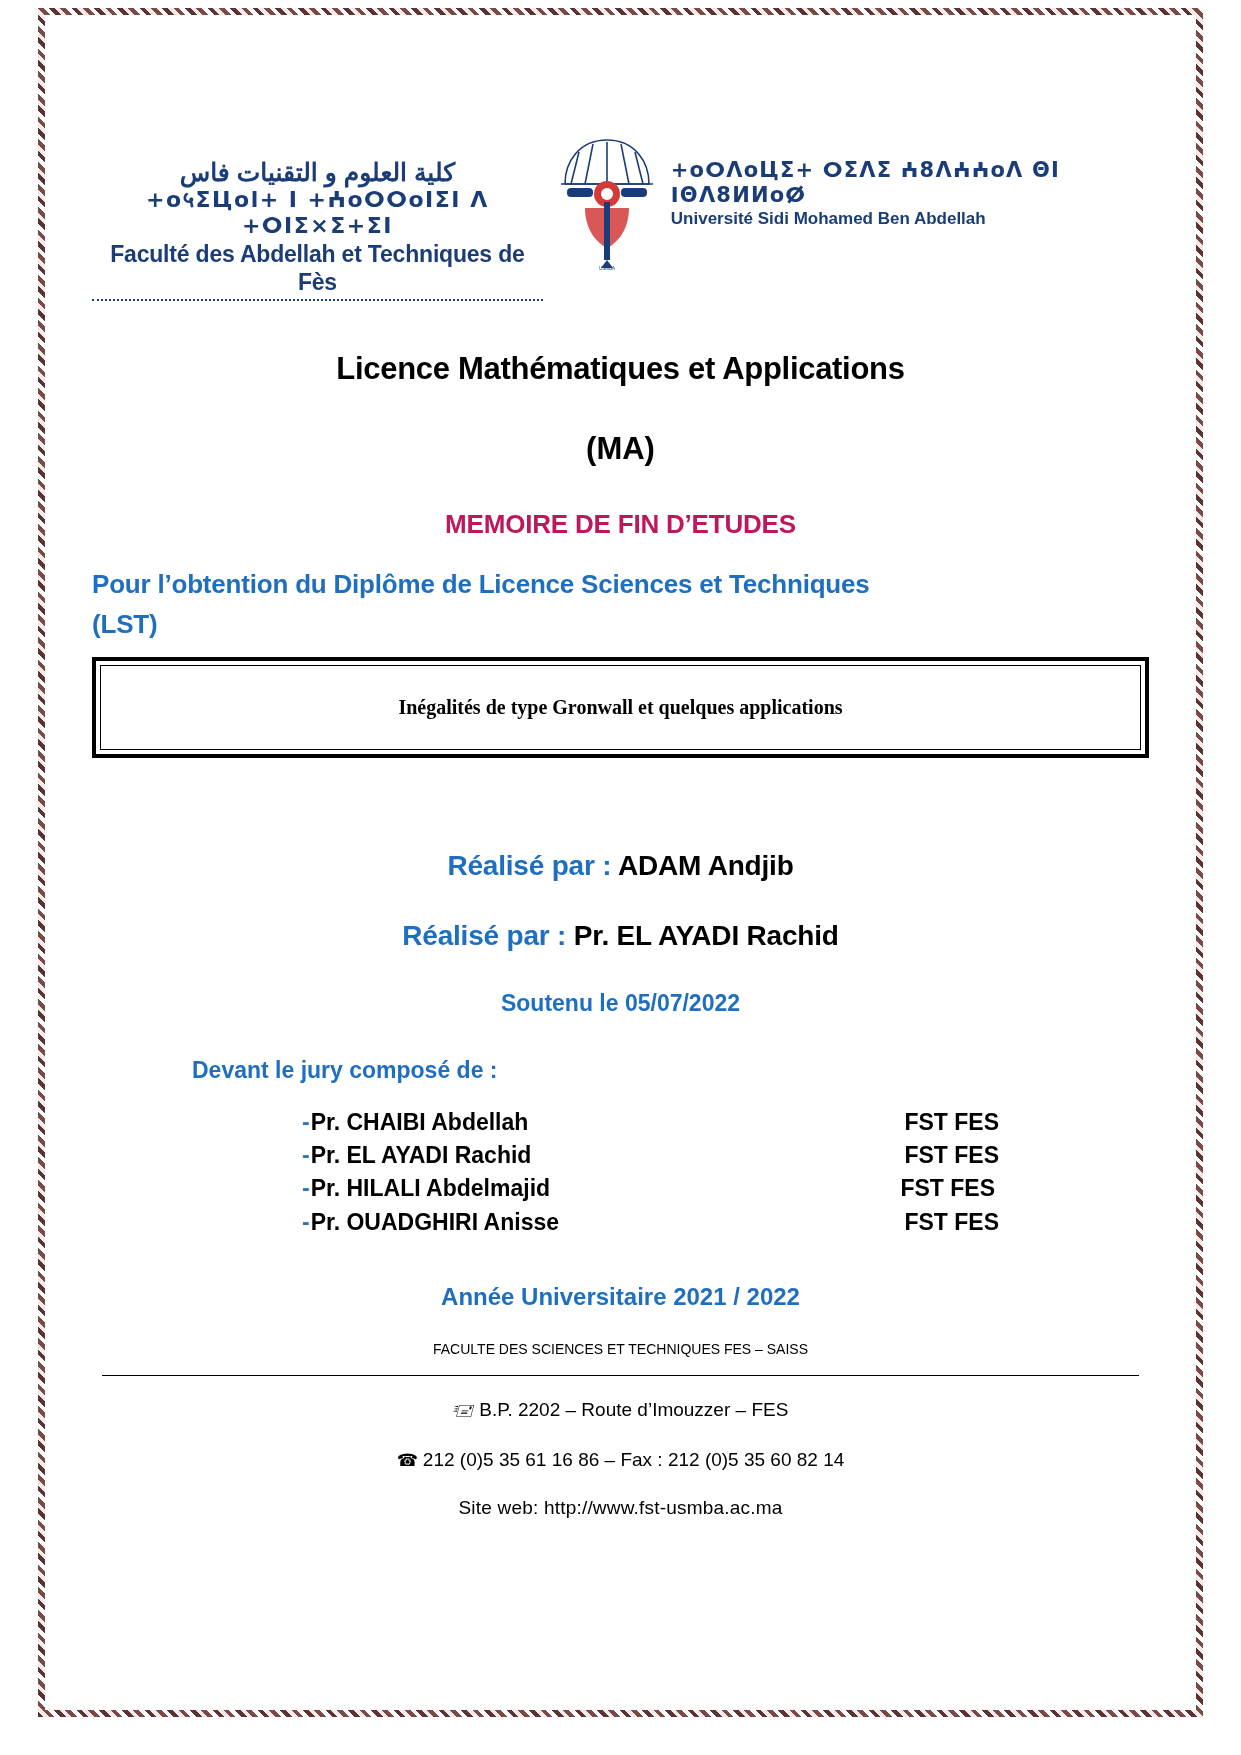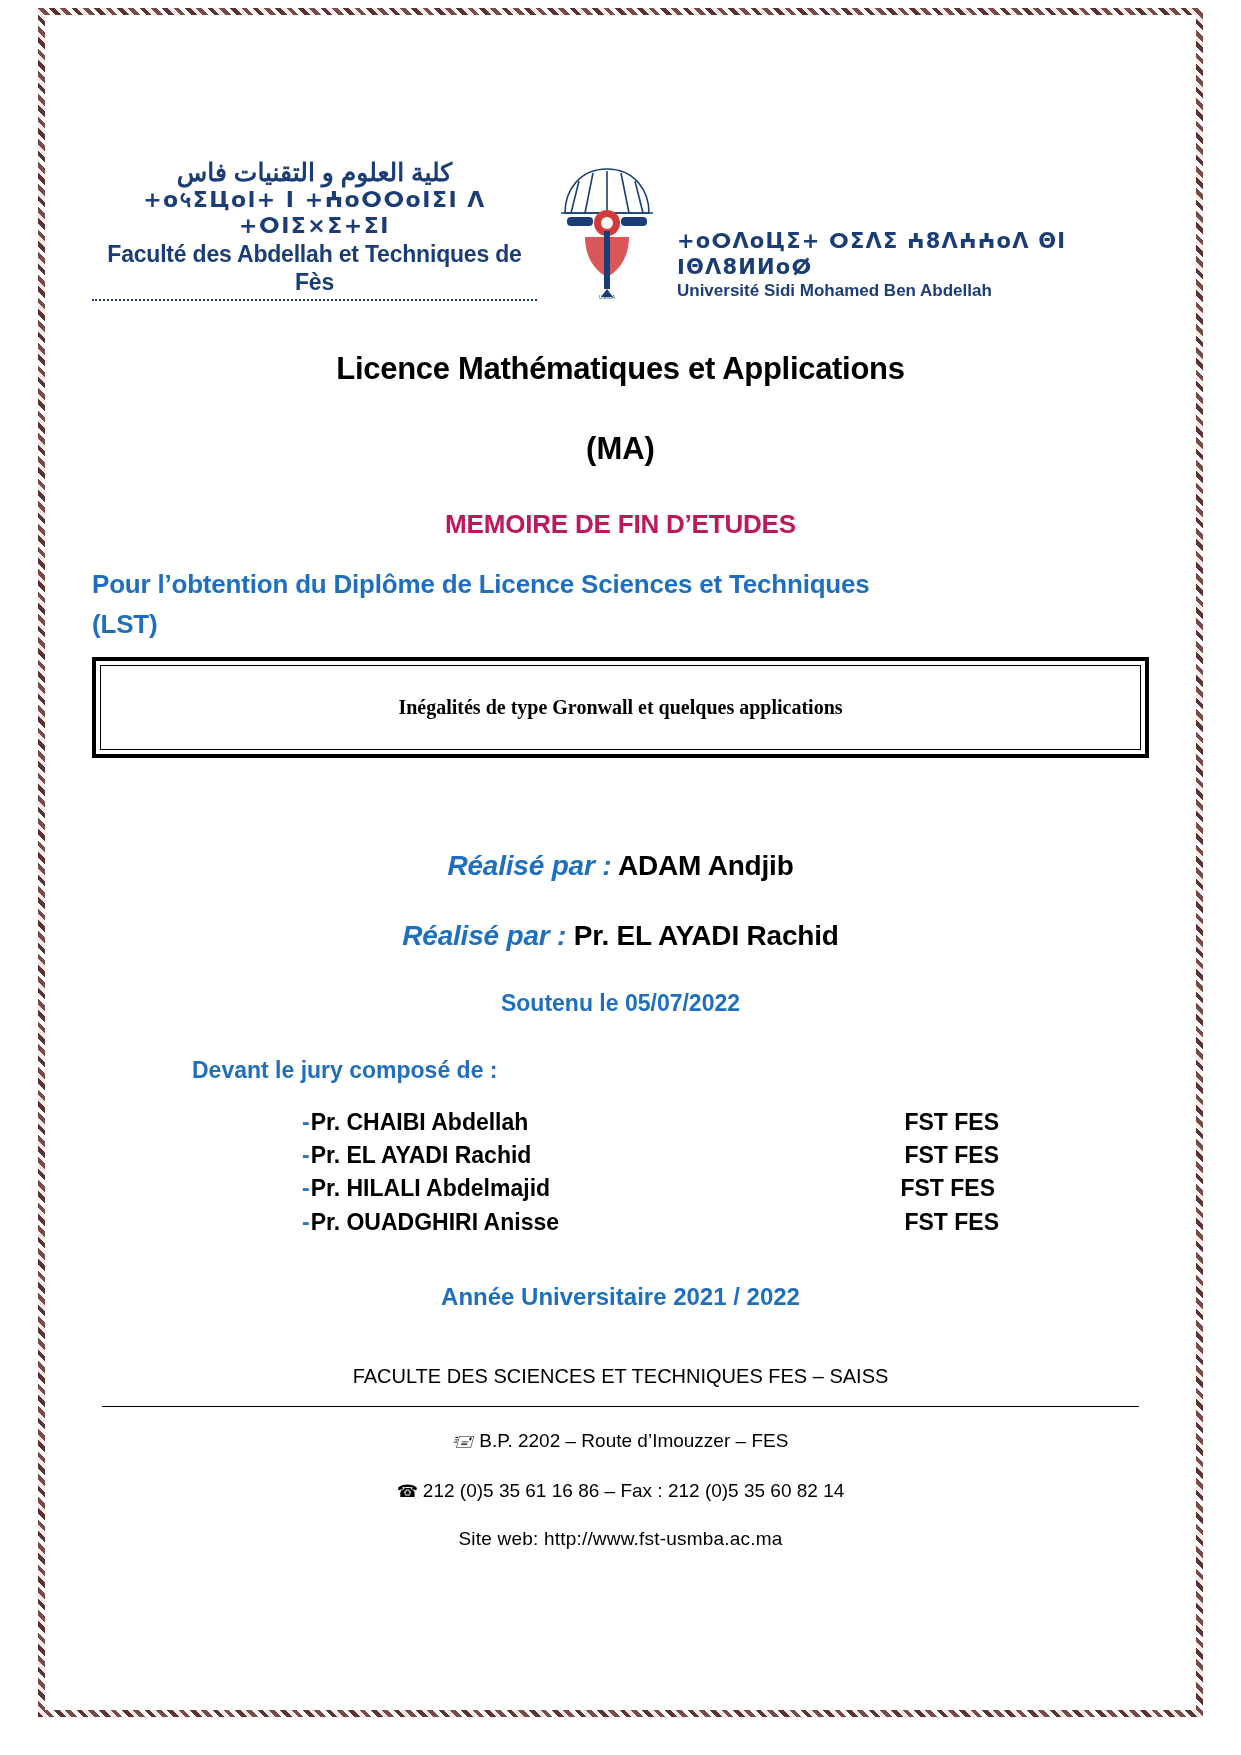--- a/index.html
+++ b/index.html
@@ -40,23 +40,23 @@
     top: 22px;
     width: 1137px;
     height: 1690px;
     box-sizing: border-box;
     padding: 0 40px;
   }
 
   
   .header {
     display: flex;
-    align-items: flex-end;
+    align-items: flex-start;
     justify-content: center;
-    gap: 18px;
+    gap: 12px;
     padding-top: 110px;
   }
   .logo-left {
     text-align: center;
     color: #1b3d77;
     padding-top: 26px;
   }
   .logo-left .ar {
     font-size: 25px;
     font-weight: bold;
@@ -170,21 +170,21 @@
   .people {
     margin-top: 92px;
     text-align: center;
   }
   .people .line {
     font-size: 28px;
     font-weight: bold;
     margin-bottom: 38px;
     letter-spacing: -0.2px;
   }
-  .people .lbl { color: #1f6fc0; font-style: italic; }
+  .people .lbl { color: #1f6fc0; }
   .people .val { color: #000000; }
 
   .soutenu {
     text-align: center;
     font-size: 23px;
     font-weight: bold;
     color: #1f6fc0;
     margin-top: 8px;
   }
 
@@ -217,23 +217,23 @@
     text-align: center;
     font-size: 24px;
     font-weight: bold;
     color: #1f6fc0;
     margin-top: 44px;
   }
 
   
   .foot-fac {
     text-align: center;
-    font-size: 20px;
-    color: #000000;
-    margin-top: 54px;
+    font-size: 14px;
+    color: #000000;
+    margin-top: 30px;
   }
   .foot-rule {
     border-top: 1px solid #000000;
     margin: 18px 10px 0 10px;
   }
   .foot-line {
     text-align: center;
     font-size: 19px;
     color: #000000;
     margin-top: 22px;

